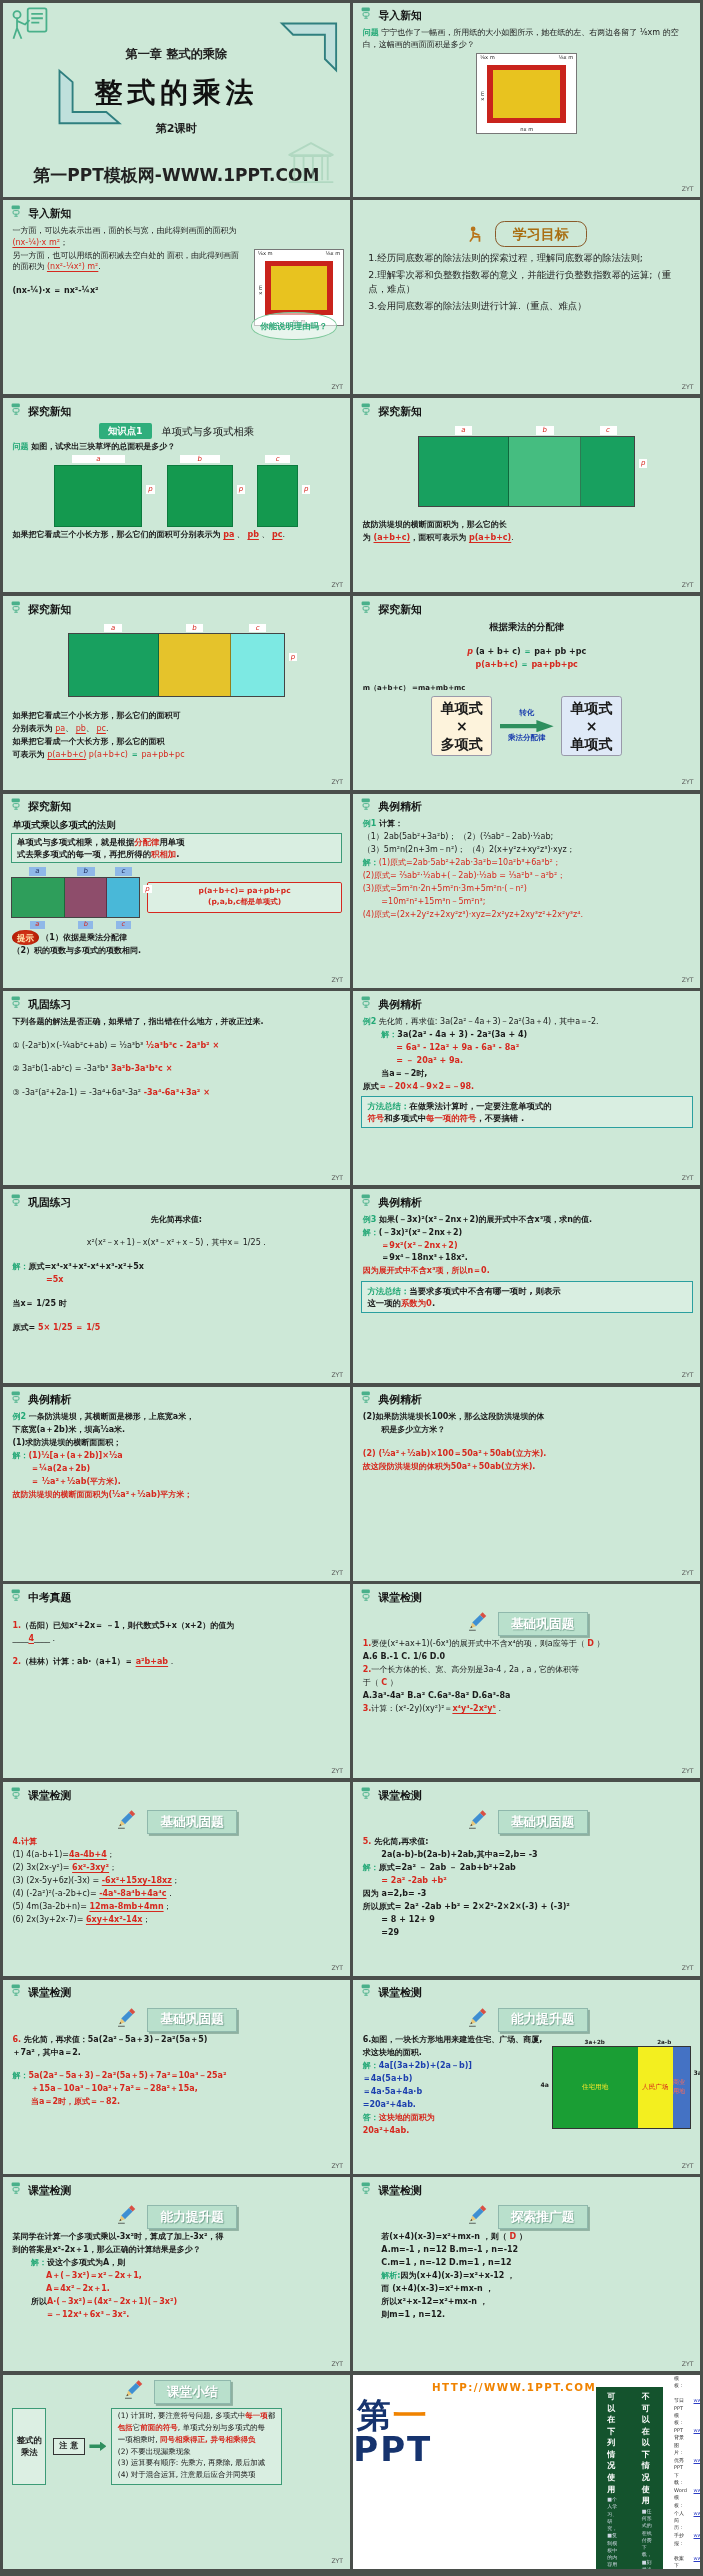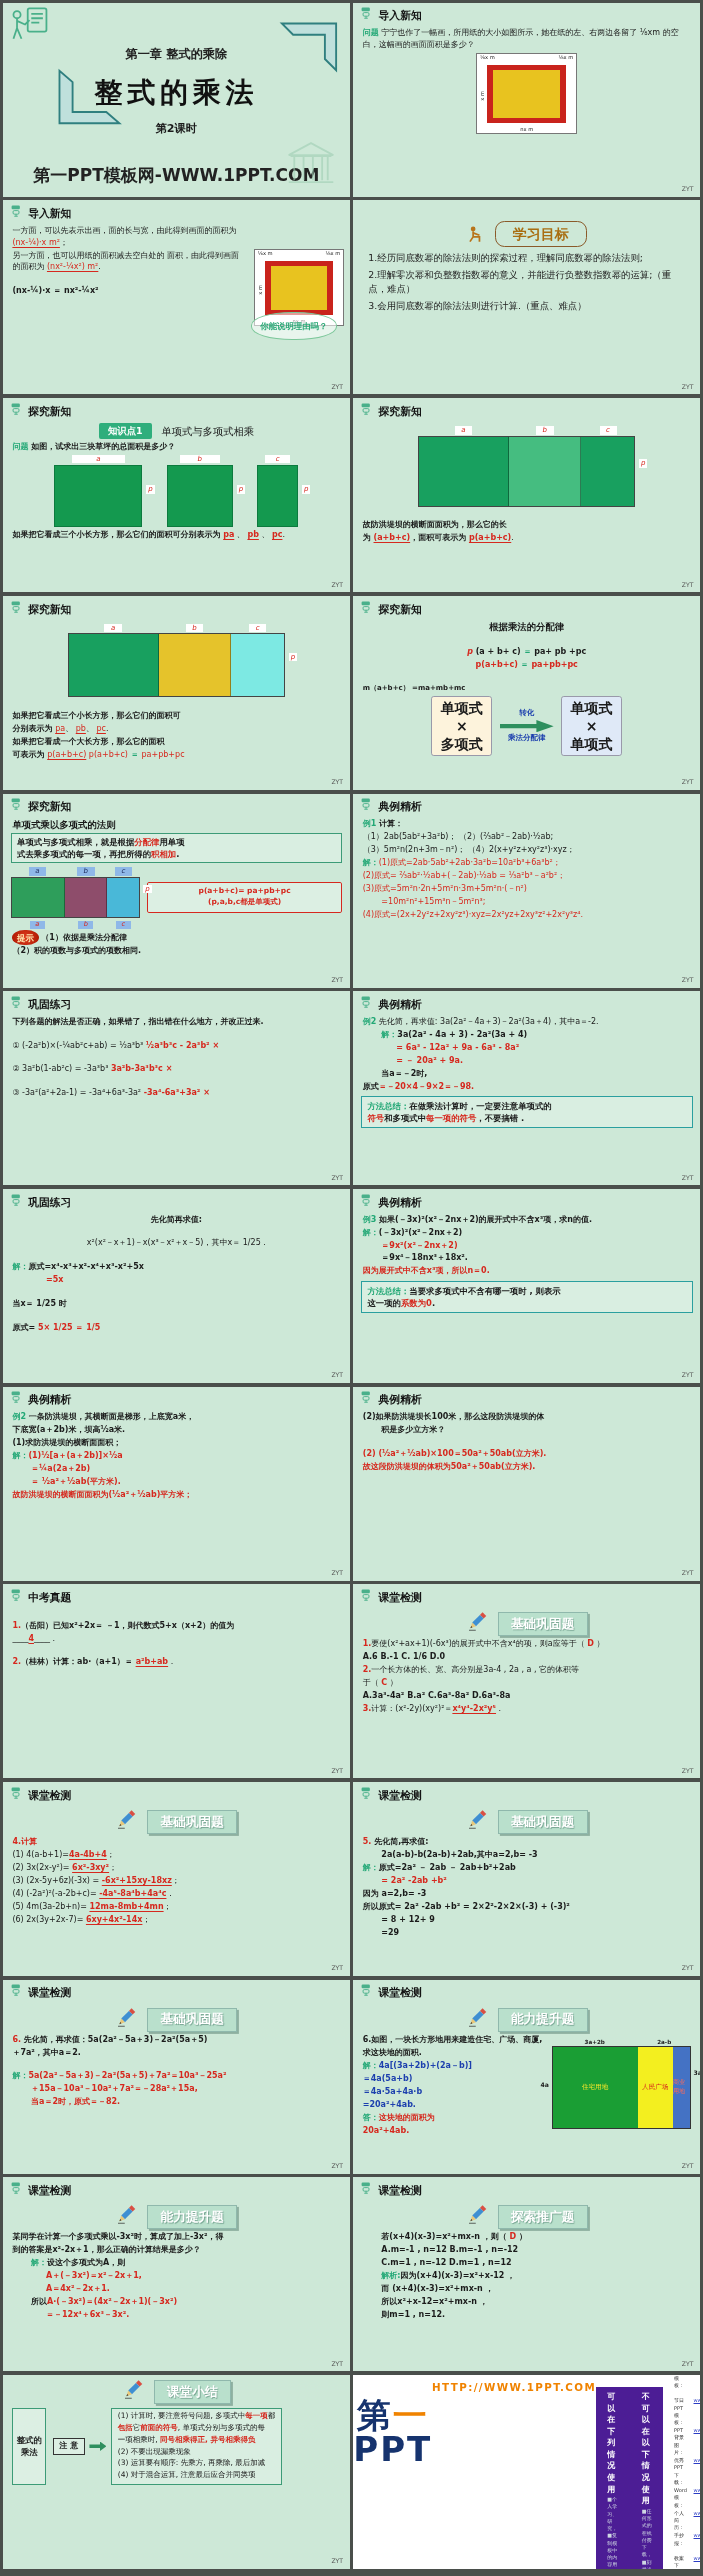--- a/index.html
+++ b/index.html
@@ -89,21 +89,21 @@
   .mcol{flex:1;display:flex;flex-direction:column;gap:7.5px;}
   .mrow{display:flex;align-items:center;gap:4.7px;}
   .mnode{border:0.9px solid #333;padding:1.9px 5.6px;font-size:8px;font-weight:bold;white-space:pre-line;text-align:center;background:rgba(255,255,255,.3);flex:none;}
   .mbox{border:0.9px solid #3c9b77;padding:1.9px 5.6px;font-size:7.5px;background:rgba(255,255,255,.25);}
   .mbox .line{margin:0.9px 0;}
   
   .promo{background:#fff;height:100%;display:flex;flex-direction:row;}
   .plogo{text-align:center;margin-top:22.5px;font-size:34px;font-weight:bold;color:#16336e;letter-spacing:1.9px;line-height:1;}
   .plogo .one{color:#f08300;}
   .purl{text-align:center;color:#f08300;font-weight:bold;font-size:10.3px;letter-spacing:1.4px;margin-top:4.7px;}
-  .pband{background:#4c1d95;color:#fff;display:flex;margin-top:12.2px;padding:3.7px 11.2px 4.7px;gap:24.4px;}
+  .pband{background:#14532d;color:#fff;display:flex;margin-top:12.2px;padding:3.7px 11.2px 4.7px;gap:24.4px;}
   .pcol{flex:1;}
   .pcol .ptitle{font-size:8px;font-weight:bold;margin-bottom:0.9px;}
   .pcol .pitem{font-size:5px;color:#cfd8e3;}
   .plinks{flex:1;display:grid;grid-template-columns:auto auto auto auto;gap:0.9px 6.6px;padding:4.7px 11.2px;font-size:5px;align-content:center;}
   .plinks .lab{color:#333;}
   .plinks a{color:#2b3cc4;text-decoration:underline;cursor:pointer;}
   
   .t-chapter{text-align:center;margin-top:43px;font-size:12.2px;font-weight:bold;color:#222;}
   .t-title{text-align:center;margin-top:9.4px;font-size:28px;font-weight:bold;letter-spacing:4.7px;color:#111;}
   .t-session{text-align:center;margin-top:7.5px;font-size:11.2px;font-weight:bold;}

